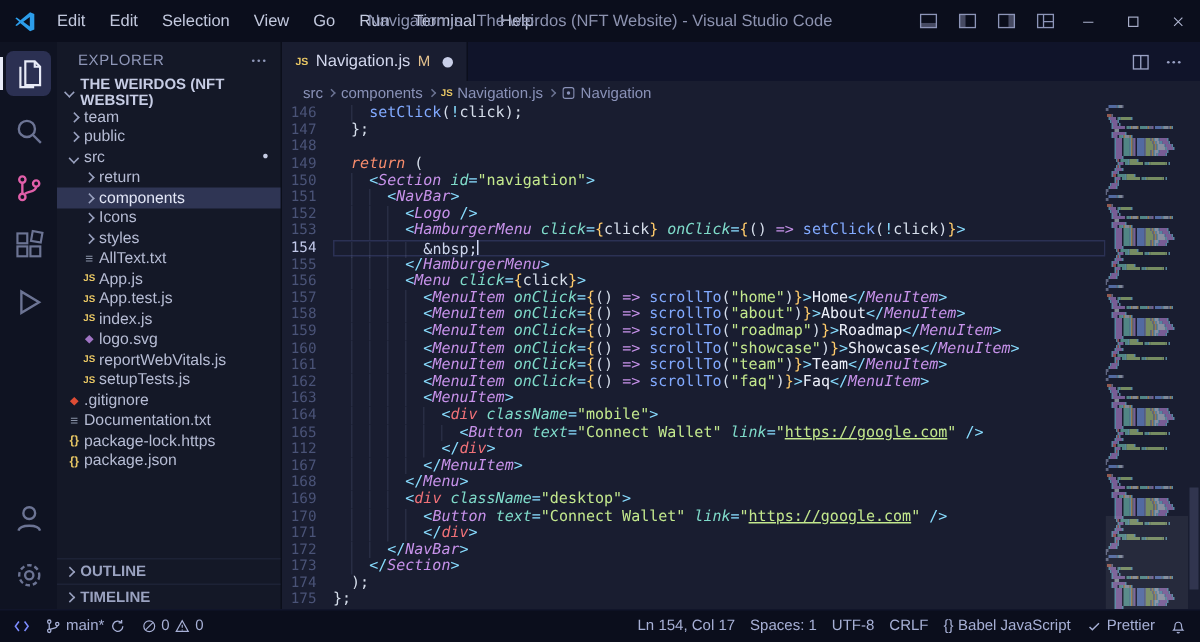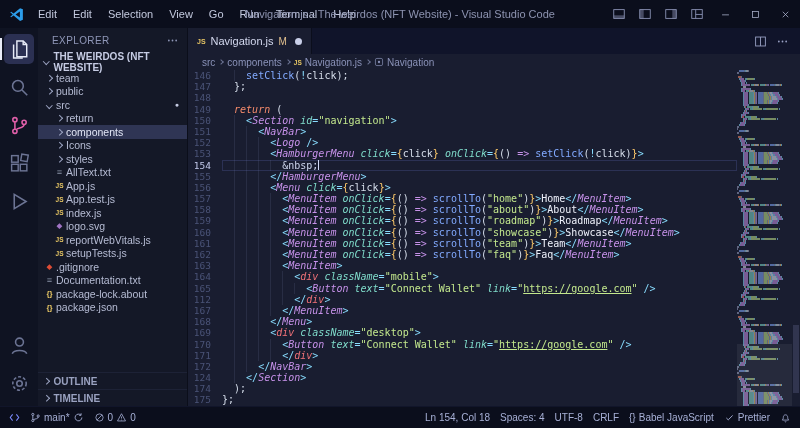--- a/index.html
+++ b/index.html
@@ -345,21 +345,21 @@
           <div class="tree-row" style="padding-left: 5px;">
             <span class="slot">
               <span class="fi fi-txt">≡</span>
             </span>
             <span>Documentation.txt</span>
           </div>
           <div class="tree-row" style="padding-left: 5px;">
             <span class="slot">
               <span class="fi fi-json">{}</span>
             </span>
-            <span>package-lock.about</span>
+            <span>package-lock.https</span>
           </div>
           <div class="tree-row" style="padding-left: 5px;">
             <span class="slot">
               <span class="fi fi-json">{}</span>
             </span>
             <span>package.json</span>
           </div>
         </div>
       <div class="sb-sections">
         <div class="sb-sec">
@@ -443,21 +443,21 @@
             <div class="code-line"><span class="ln">163</span><span class="lc"><span class="ind">  </span><span class="ind g">  </span><span class="ind g">  </span><span class="ind g">  </span><span class="ind g">  </span><span class="tk-d">&lt;</span><span class="tk-t">MenuItem</span><span class="tk-d">&gt;</span></span></div>
             <div class="code-line"><span class="ln">164</span><span class="lc"><span class="ind">  </span><span class="ind g">  </span><span class="ind g">  </span><span class="ind g">  </span><span class="ind g">  </span><span class="ind g">  </span><span class="tk-d">&lt;</span><span class="tk-t2">div</span><span class="tk-p"> </span><span class="tk-a">className</span><span class="tk-o">=</span><span class="tk-s">"mobile"</span><span class="tk-d">&gt;</span></span></div>
             <div class="code-line"><span class="ln">165</span><span class="lc"><span class="ind">  </span><span class="ind g">  </span><span class="ind g">  </span><span class="ind g">  </span><span class="ind g">  </span><span class="ind g">  </span><span class="ind g">  </span><span class="tk-d">&lt;</span><span class="tk-t">Button</span><span class="tk-p"> </span><span class="tk-a">text</span><span class="tk-o">=</span><span class="tk-s">"Connect Wallet"</span><span class="tk-p"> </span><span class="tk-a">link</span><span class="tk-o">=</span><span class="tk-s">"</span><span class="tk-u">https://google.com</span><span class="tk-s">"</span><span class="tk-p"> </span><span class="tk-d">/&gt;</span></span></div>
             <div class="code-line"><span class="ln">112</span><span class="lc"><span class="ind">  </span><span class="ind g">  </span><span class="ind g">  </span><span class="ind g">  </span><span class="ind g">  </span><span class="ind g">  </span><span class="tk-d">&lt;/</span><span class="tk-t2">div</span><span class="tk-d">&gt;</span></span></div>
             <div class="code-line"><span class="ln">167</span><span class="lc"><span class="ind">  </span><span class="ind g">  </span><span class="ind g">  </span><span class="ind g">  </span><span class="ind g">  </span><span class="tk-d">&lt;/</span><span class="tk-t">MenuItem</span><span class="tk-d">&gt;</span></span></div>
             <div class="code-line"><span class="ln">168</span><span class="lc"><span class="ind">  </span><span class="ind g">  </span><span class="ind g">  </span><span class="ind g">  </span><span class="tk-d">&lt;/</span><span class="tk-t">Menu</span><span class="tk-d">&gt;</span></span></div>
             <div class="code-line"><span class="ln">169</span><span class="lc"><span class="ind">  </span><span class="ind g">  </span><span class="ind g">  </span><span class="ind g">  </span><span class="tk-d">&lt;</span><span class="tk-t2">div</span><span class="tk-p"> </span><span class="tk-a">className</span><span class="tk-o">=</span><span class="tk-s">"desktop"</span><span class="tk-d">&gt;</span></span></div>
             <div class="code-line"><span class="ln">170</span><span class="lc"><span class="ind">  </span><span class="ind g">  </span><span class="ind g">  </span><span class="ind g">  </span><span class="ind g">  </span><span class="tk-d">&lt;</span><span class="tk-t">Button</span><span class="tk-p"> </span><span class="tk-a">text</span><span class="tk-o">=</span><span class="tk-s">"Connect Wallet"</span><span class="tk-p"> </span><span class="tk-a">link</span><span class="tk-o">=</span><span class="tk-s">"</span><span class="tk-u">https://google.com</span><span class="tk-s">"</span><span class="tk-p"> </span><span class="tk-d">/&gt;</span></span></div>
             <div class="code-line"><span class="ln">171</span><span class="lc"><span class="ind">  </span><span class="ind g">  </span><span class="ind g">  </span><span class="ind g">  </span><span class="ind g">  </span><span class="tk-d">&lt;/</span><span class="tk-t2">div</span><span class="tk-d">&gt;</span></span></div>
             <div class="code-line"><span class="ln">172</span><span class="lc"><span class="ind">  </span><span class="ind g">  </span><span class="ind g">  </span><span class="tk-d">&lt;/</span><span class="tk-t">NavBar</span><span class="tk-d">&gt;</span></span></div>
-            <div class="code-line"><span class="ln">124</span><span class="lc"><span class="ind">  </span><span class="ind g">  </span><span class="tk-d">&lt;/</span><span class="tk-t">Section</span><span class="tk-d">&gt;</span></span></div>
+            <div class="code-line"><span class="ln">173</span><span class="lc"><span class="ind">  </span><span class="ind g">  </span><span class="tk-d">&lt;/</span><span class="tk-t">Section</span><span class="tk-d">&gt;</span></span></div>
             <div class="code-line"><span class="ln">174</span><span class="lc"><span class="tk-p">  );</span></span></div>
             <div class="code-line"><span class="ln">175</span><span class="lc"><span class="tk-p">};</span></span></div>
           </div>
         <div class="minimap">
             <div class="mm-row"><i style="width:2.2px;background:transparent"></i><i style="width:4.4px;background:#82aaff"></i><i style="width:1px;background:#9aa2c5"></i><i style="width:1px;background:#89ddff"></i><i style="width:2.75px;background:#d6deeb"></i><i style="width:1.1px;background:#9aa2c5"></i></div>
             <div class="mm-row"><i style="width:2.2px;background:#9aa2c5"></i></div>
             <div class="mm-row"></div>
             <div class="mm-row"><i style="width:1.1px;background:transparent"></i><i style="width:3.3000000000000003px;background:#f78c6c"></i><i style="width:1.1px;background:#9aa2c5"></i></div>
             <div class="mm-row"><i style="width:2.2px;background:transparent"></i><i style="width:1px;background:#89ddff"></i><i style="width:3.8500000000000005px;background:#c792ea"></i><i style="width:1px;background:transparent"></i><i style="width:1.1px;background:#7fdbca"></i><i style="width:1px;background:#89ddff"></i><i style="width:6.6000000000000005px;background:#c3e88d"></i><i style="width:1px;background:#89ddff"></i></div>
             <div class="mm-row"><i style="width:3.3000000000000003px;background:transparent"></i><i style="width:1px;background:#89ddff"></i><i style="width:3.3000000000000003px;background:#c792ea"></i><i style="width:1px;background:#89ddff"></i></div>
@@ -668,22 +668,22 @@
         <span class="sb-ic">
             <svg viewBox="0 0 14 14" fill="none" stroke="currentColor" stroke-width="1">
               <path d="M7 2.2L1.9 11.4h10.2z"></path>
               <path d="M7 5.8v2.5M7 9.8v.9"></path>
             </svg>
           </span>
         <span>0</span>
       </div>
     </div>
     <div class="sb-group">
-      <div class="sb-item">Ln 154, Col 18</div>
-      <div class="sb-item">Spaces: 4</div>
+      <div class="sb-item">Ln 154, Col 17</div>
+      <div class="sb-item">Spaces: 1</div>
       <div class="sb-item">UTF-8</div>
       <div class="sb-item">CRLF</div>
       <div class="sb-item">
         <span>{}</span>
         <span>Babel JavaScript</span>
       </div>
       <div class="sb-item">
         <span class="sb-ic">
             <svg viewBox="0 0 14 14" fill="none" stroke="currentColor" stroke-width="1.2">
               <path d="M3 7.6l2.4 2.4L11 4.4"></path>

